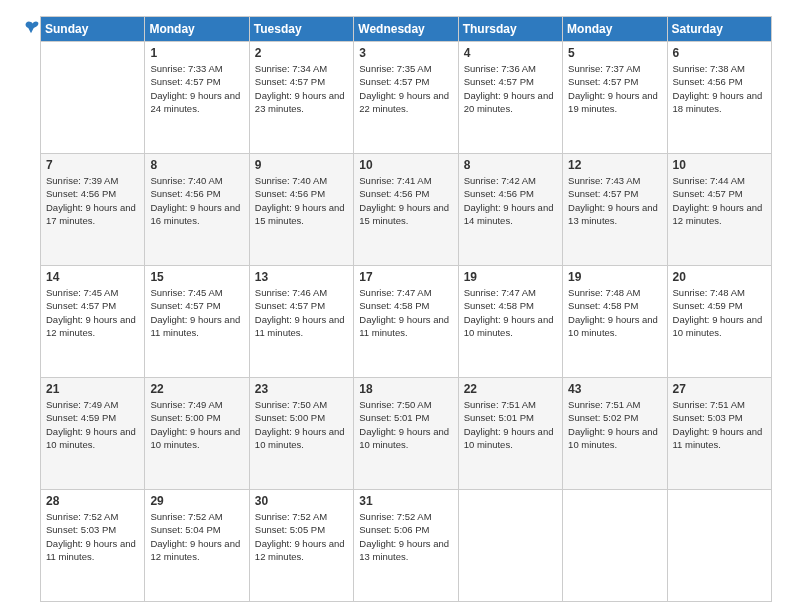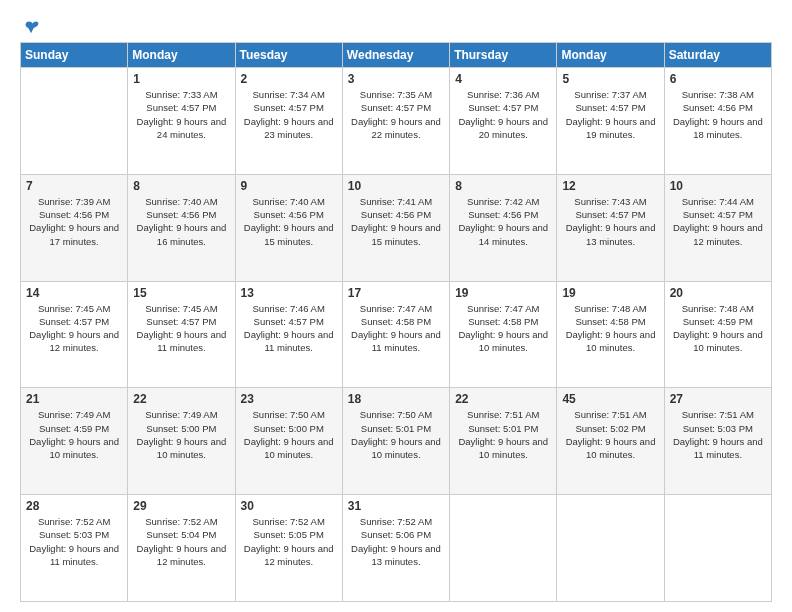--- a/index.html
+++ b/index.html
@@ -8,21 +8,21 @@
       height: 612px;
       font-family: Arial, sans-serif;
       background: #fff;
       overflow: hidden;
     }
     .page {
       width: 792px;
       height: 612px;
       padding: 16px 20px 10px 20px;
       display: flex;
-      flex-direction: column;
+      flex-direction: row;
     }
     .header {
       display: flex;
       justify-content: space-between;
       align-items: flex-start;
       margin-bottom: 8px;
     }
     .logo {
       display: flex;
       flex-direction: column;
@@ -85,21 +85,20 @@
       font-size: 12px;
       font-weight: bold;
       color: #333;
       display: block;
       margin-bottom: 2px;
     }
     .day-info {
       font-size: 9.5px;
       line-height: 1.4;
       color: #333;
-      text-align: center;
     }
     .empty-cell {
       background: #f9f9f9;
     }
     tr:nth-child(even) td {
       background: #f5f5f5;
     }
     tr:nth-child(odd) td {
       background: #fff;
     }
@@ -295,21 +294,21 @@
             Sunrise: 7:50 AM<br>Sunset: 5:01 PM<br>Daylight: 9 hours and 10 minutes.
           </div>
         </td>
           <td>
           <span class="day-num">22</span>
           <div class="day-info">
             Sunrise: 7:51 AM<br>Sunset: 5:01 PM<br>Daylight: 9 hours and 10 minutes.
           </div>
         </td>
           <td>
-          <span class="day-num">45</span>
+          <span class="day-num">43</span>
           <div class="day-info">
             Sunrise: 7:51 AM<br>Sunset: 5:02 PM<br>Daylight: 9 hours and 10 minutes.
           </div>
         </td>
           <td>
           <span class="day-num">27</span>
           <div class="day-info">
             Sunrise: 7:51 AM<br>Sunset: 5:03 PM<br>Daylight: 9 hours and 11 minutes.
           </div>
         </td>

